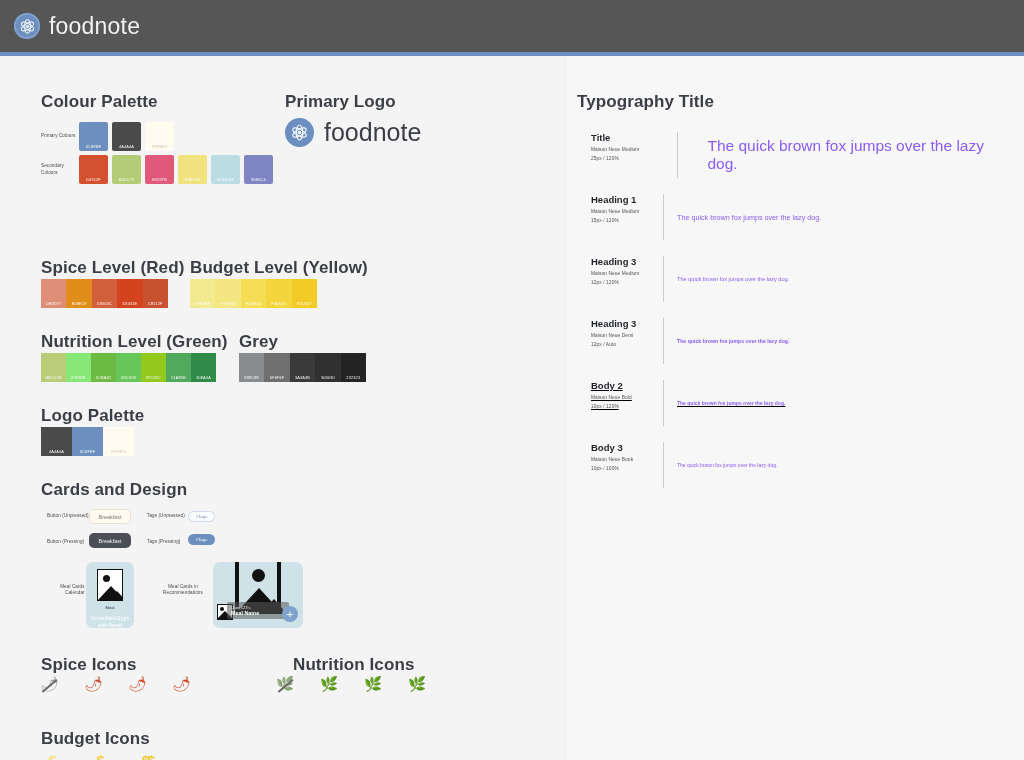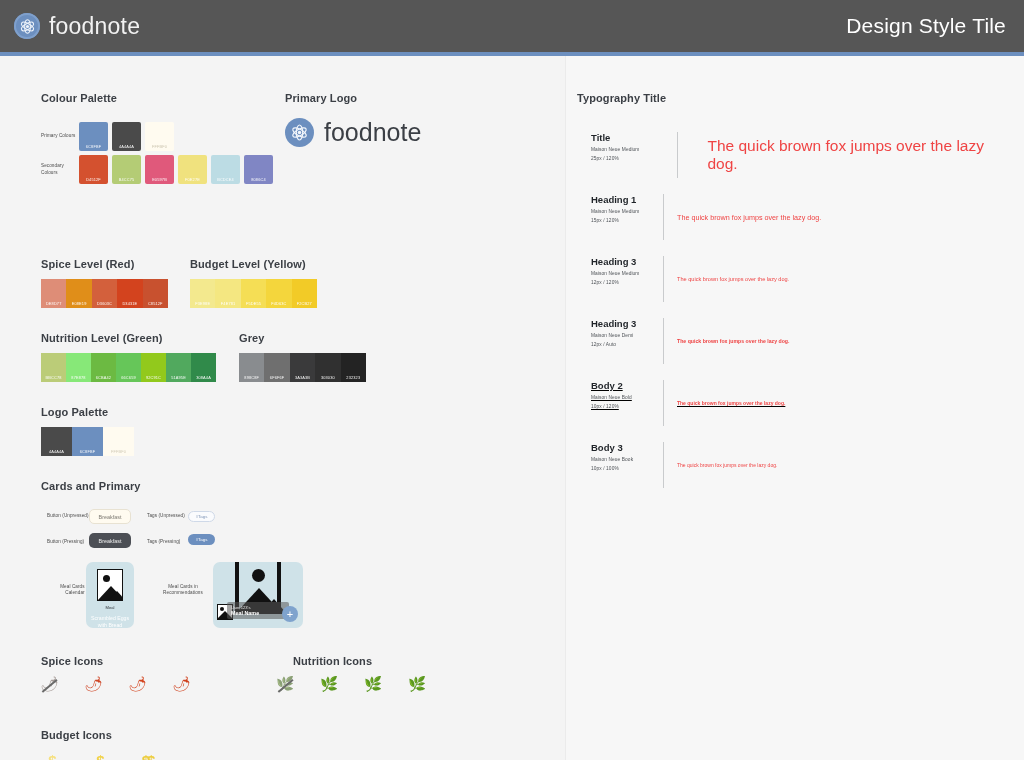--- a/index.html
+++ b/index.html
@@ -40,21 +40,21 @@
     position:absolute; left:0; top:56px; width:1024px; height:704px;
     background:#f4f4f4;
   }
   .left-col { position:absolute; left:0; top:0; width:565px; height:704px; }
   .right-col {
     position:absolute; left:565px; top:0; width:459px; height:704px;
     background:#f7f7f7; border-left:1px solid #ebebeb;
   }
 
   .sec-title {
-    font-size:11px; font-weight:700; color:#3b3f45; letter-spacing:.1px;
+    font-size:17px; font-weight:700; color:#3b3f45; letter-spacing:.1px;
   }
 
   
   .swatch-row { display:flex; align-items:center; }
   .swatch-label {
     font-size:4.6px; color:#4a4a4a; width:38px; line-height:1.35;
     letter-spacing:.1px;
   }
   .sw {
     position:relative; display:flex; align-items:flex-end; justify-content:center;
@@ -162,40 +162,39 @@
     display:flex; align-items:center; justify-content:center; line-height:1;
   }
 
   
   .type-row { display:flex; align-items:flex-start; }
   .type-meta { width:72px; padding-right:8px; }
   .type-name { font-size:9.5px; font-weight:700; color:#1f2328; }
   .type-font { font-size:4.8px; color:#4d5156; margin-top:4px; letter-spacing:.1px;}
   .type-size { font-size:4.8px; color:#4d5156; margin-top:4px; letter-spacing:.1px;}
   .type-div { width:1px; background:#c9cbcd; align-self:stretch; }
-  .type-sample { padding-left:13px; color:#ef4444; display:flex; align-items:center; }
+  .type-sample { padding-left:13px; color:#8b5cf6; display:flex; align-items:center; }
 </style>
 </head>
 <body>
 
 <div id="root">
 
   <div class="header">
     <div class="brand">
       <div class="brand-mark">
         <svg width="17" height="17" viewBox="0 0 24 24" aria-hidden="true">
           <ellipse cx="12" cy="12" rx="4" ry="9.5" fill="none" stroke="#eef3fa" stroke-width="1.5"></ellipse>
           <ellipse cx="12" cy="12" rx="4" ry="9.5" fill="none" stroke="#eef3fa" stroke-width="1.5" transform="rotate(60 12 12)"></ellipse>
           <ellipse cx="12" cy="12" rx="4" ry="9.5" fill="none" stroke="#eef3fa" stroke-width="1.5" transform="rotate(120 12 12)"></ellipse>
           <circle cx="12" cy="12" r="2.2" fill="#eef3fa"></circle>
         </svg>
       </div>
       <div class="brand-name">foodnote</div>
     </div>
-    <div class="header-title">Design Style Tile</div>
   </div>
   <div class="header-accent"></div>
 
   <div class="sheet">
 
     <div class="left-col">
 
       <div style="position:absolute;left:41px;top:36px;" class="sec-title">Colour Palette</div>
 
       <div style="position:absolute;left:41px;top:66px;" class="swatch-row">
@@ -338,21 +337,21 @@
             <span style="color: rgb(255, 255, 255);">4A4A4A</span>
           </div>
           <div class="sw" style="width: 31px; height: 29px; background: rgb(108, 143, 191);">
             <span style="color: rgb(255, 255, 255);">6C8FBF</span>
           </div>
           <div class="sw" style="width: 31px; height: 29px; background: rgb(255, 251, 240);">
             <span style="color: rgb(207, 200, 180);">FFFBF0</span>
           </div>
         </div>
 
-      <div style="position:absolute;left:41px;top:424px;" class="sec-title">Cards and Primary</div>
+      <div style="position:absolute;left:41px;top:424px;" class="sec-title">Cards and Design</div>
 
       <div style="position:absolute;left:47px;top:457px;" class="cb-label">Button (Unpressed)</div>
       <div style="position:absolute;left:89px;top:453px;" class="btn-pill btn-unpressed">Breakfast</div>
 
       <div style="position:absolute;left:47px;top:483px;" class="cb-label">Button (Pressing)</div>
       <div style="position:absolute;left:89px;top:477px;" class="btn-pill btn-pressed">Breakfast</div>
 
       <div style="position:absolute;left:147px;top:457px;" class="cb-label">Tags (Unpressed)</div>
       <div style="position:absolute;left:188px;top:455px;" class="tag-pill tag-unpressed">#Tags</div>
 

